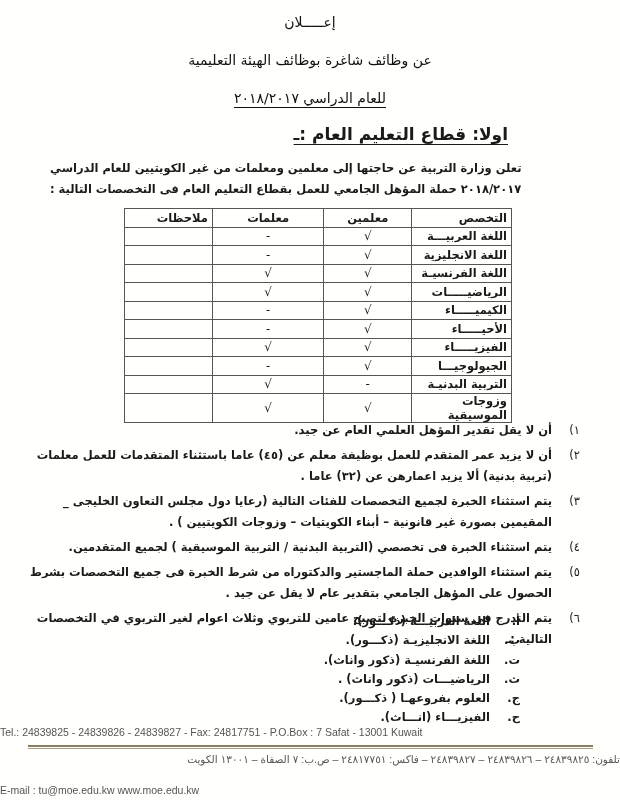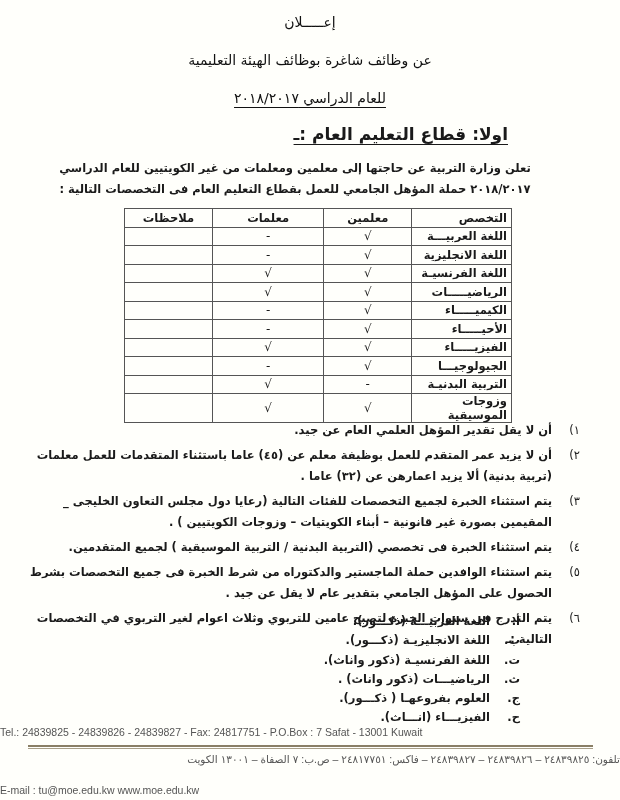--- a/index.html
+++ b/index.html
@@ -39,21 +39,21 @@
     .section-heading span { text-decoration: underline; text-underline-offset: 4px; }
 
     .intro {
       position: absolute;
       top: 158px;
       right: 80px;
       width: 490px;
       font-size: 11.5px;
       font-weight: bold;
       line-height: 21px;
-      text-align: center;
+      text-align: left;
     }
 
     table.spec-table {
       position: absolute;
       top: 208px;
       left: 124px;
       width: 388px;
       border-collapse: collapse;
       font-size: 11.5px;
       font-weight: bold;
@@ -61,21 +61,21 @@
     }
     .spec-table th, .spec-table td {
       border: 1px solid #555;
       height: 18.5px;
       padding: 0 4px;
     }
     .spec-table th { font-weight: bold; text-align: center; }
     .spec-table th.col-spec, .spec-table td.col-spec { width: 100px; text-align: right; }
     .spec-table th.col-male, .spec-table td.col-male { width: 88px; text-align: center; }
     .spec-table th.col-female, .spec-table td.col-female { width: 112px; text-align: center; }
-    .spec-table th.col-notes, .spec-table td.col-notes { width: 88px; text-align: center; }
+    .spec-table th.col-notes, .spec-table td.col-notes { width: 88px; text-align: right; }
     .spec-table td.mark { font-weight: normal; font-size: 12px; }
 
     .conditions {
       position: absolute;
       top: 420px;
       right: 40px;
       width: 550px;
       font-size: 11.5px;
       font-weight: bold;
       list-style: none;

